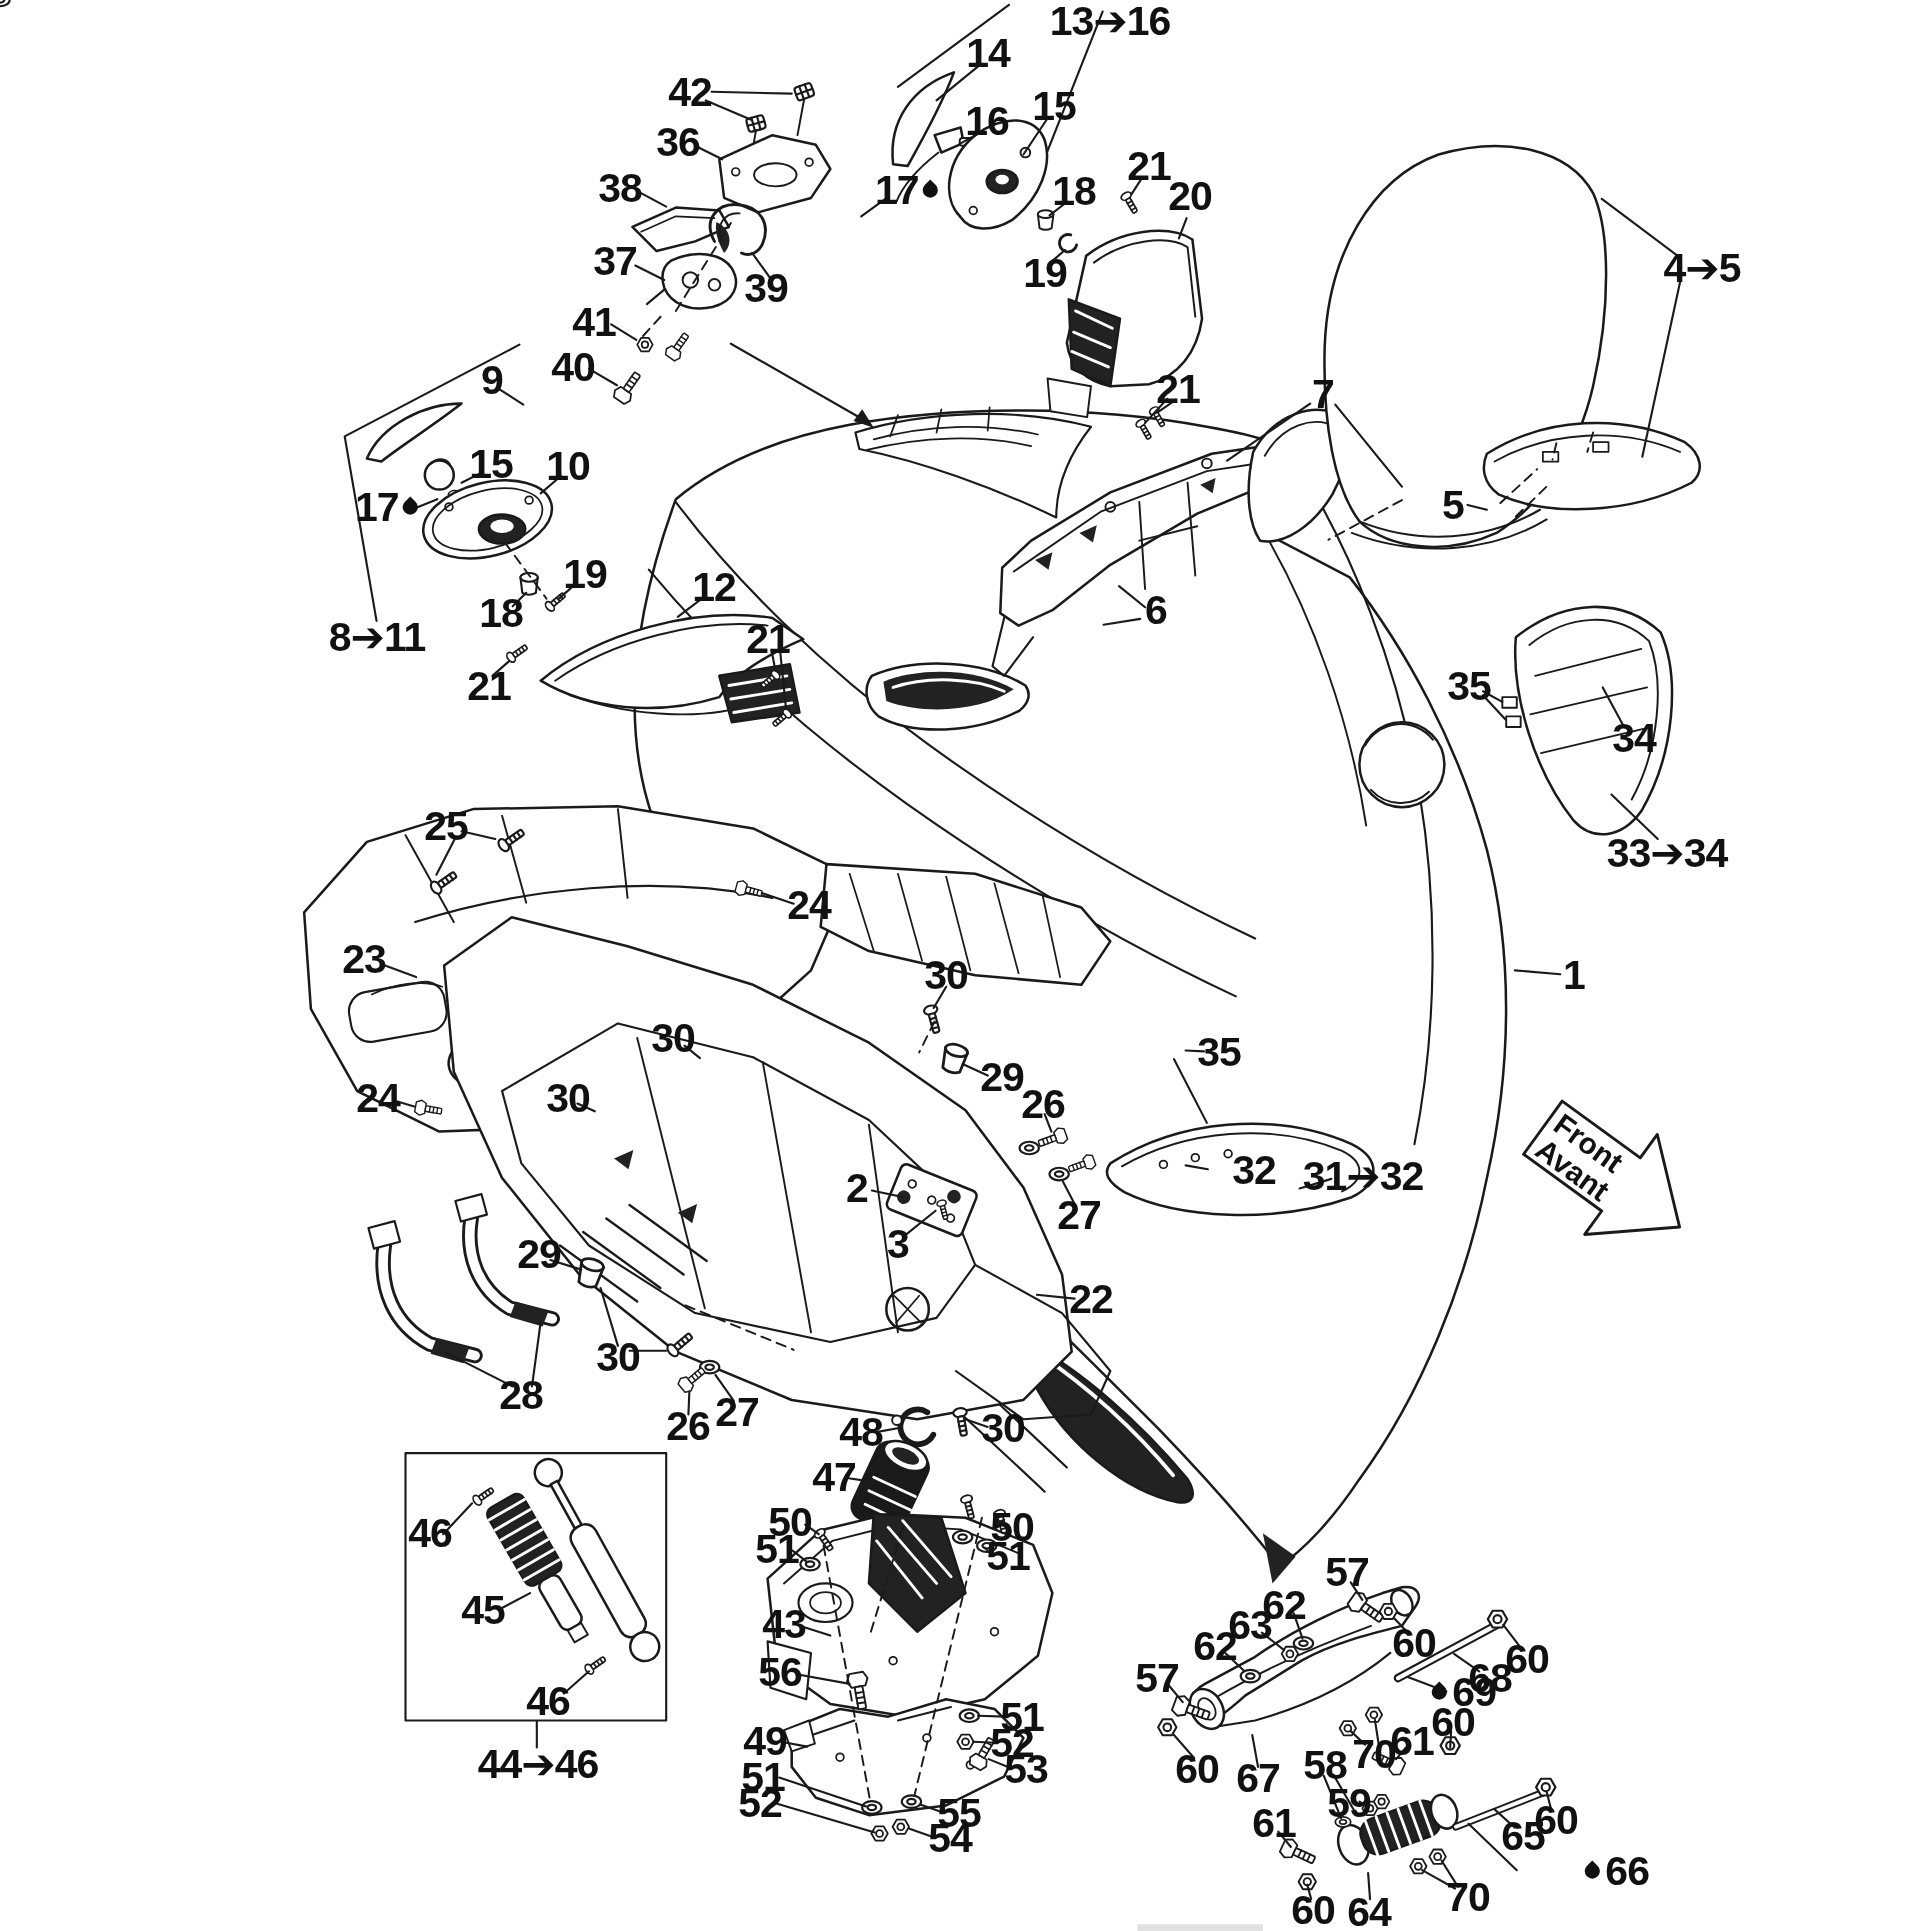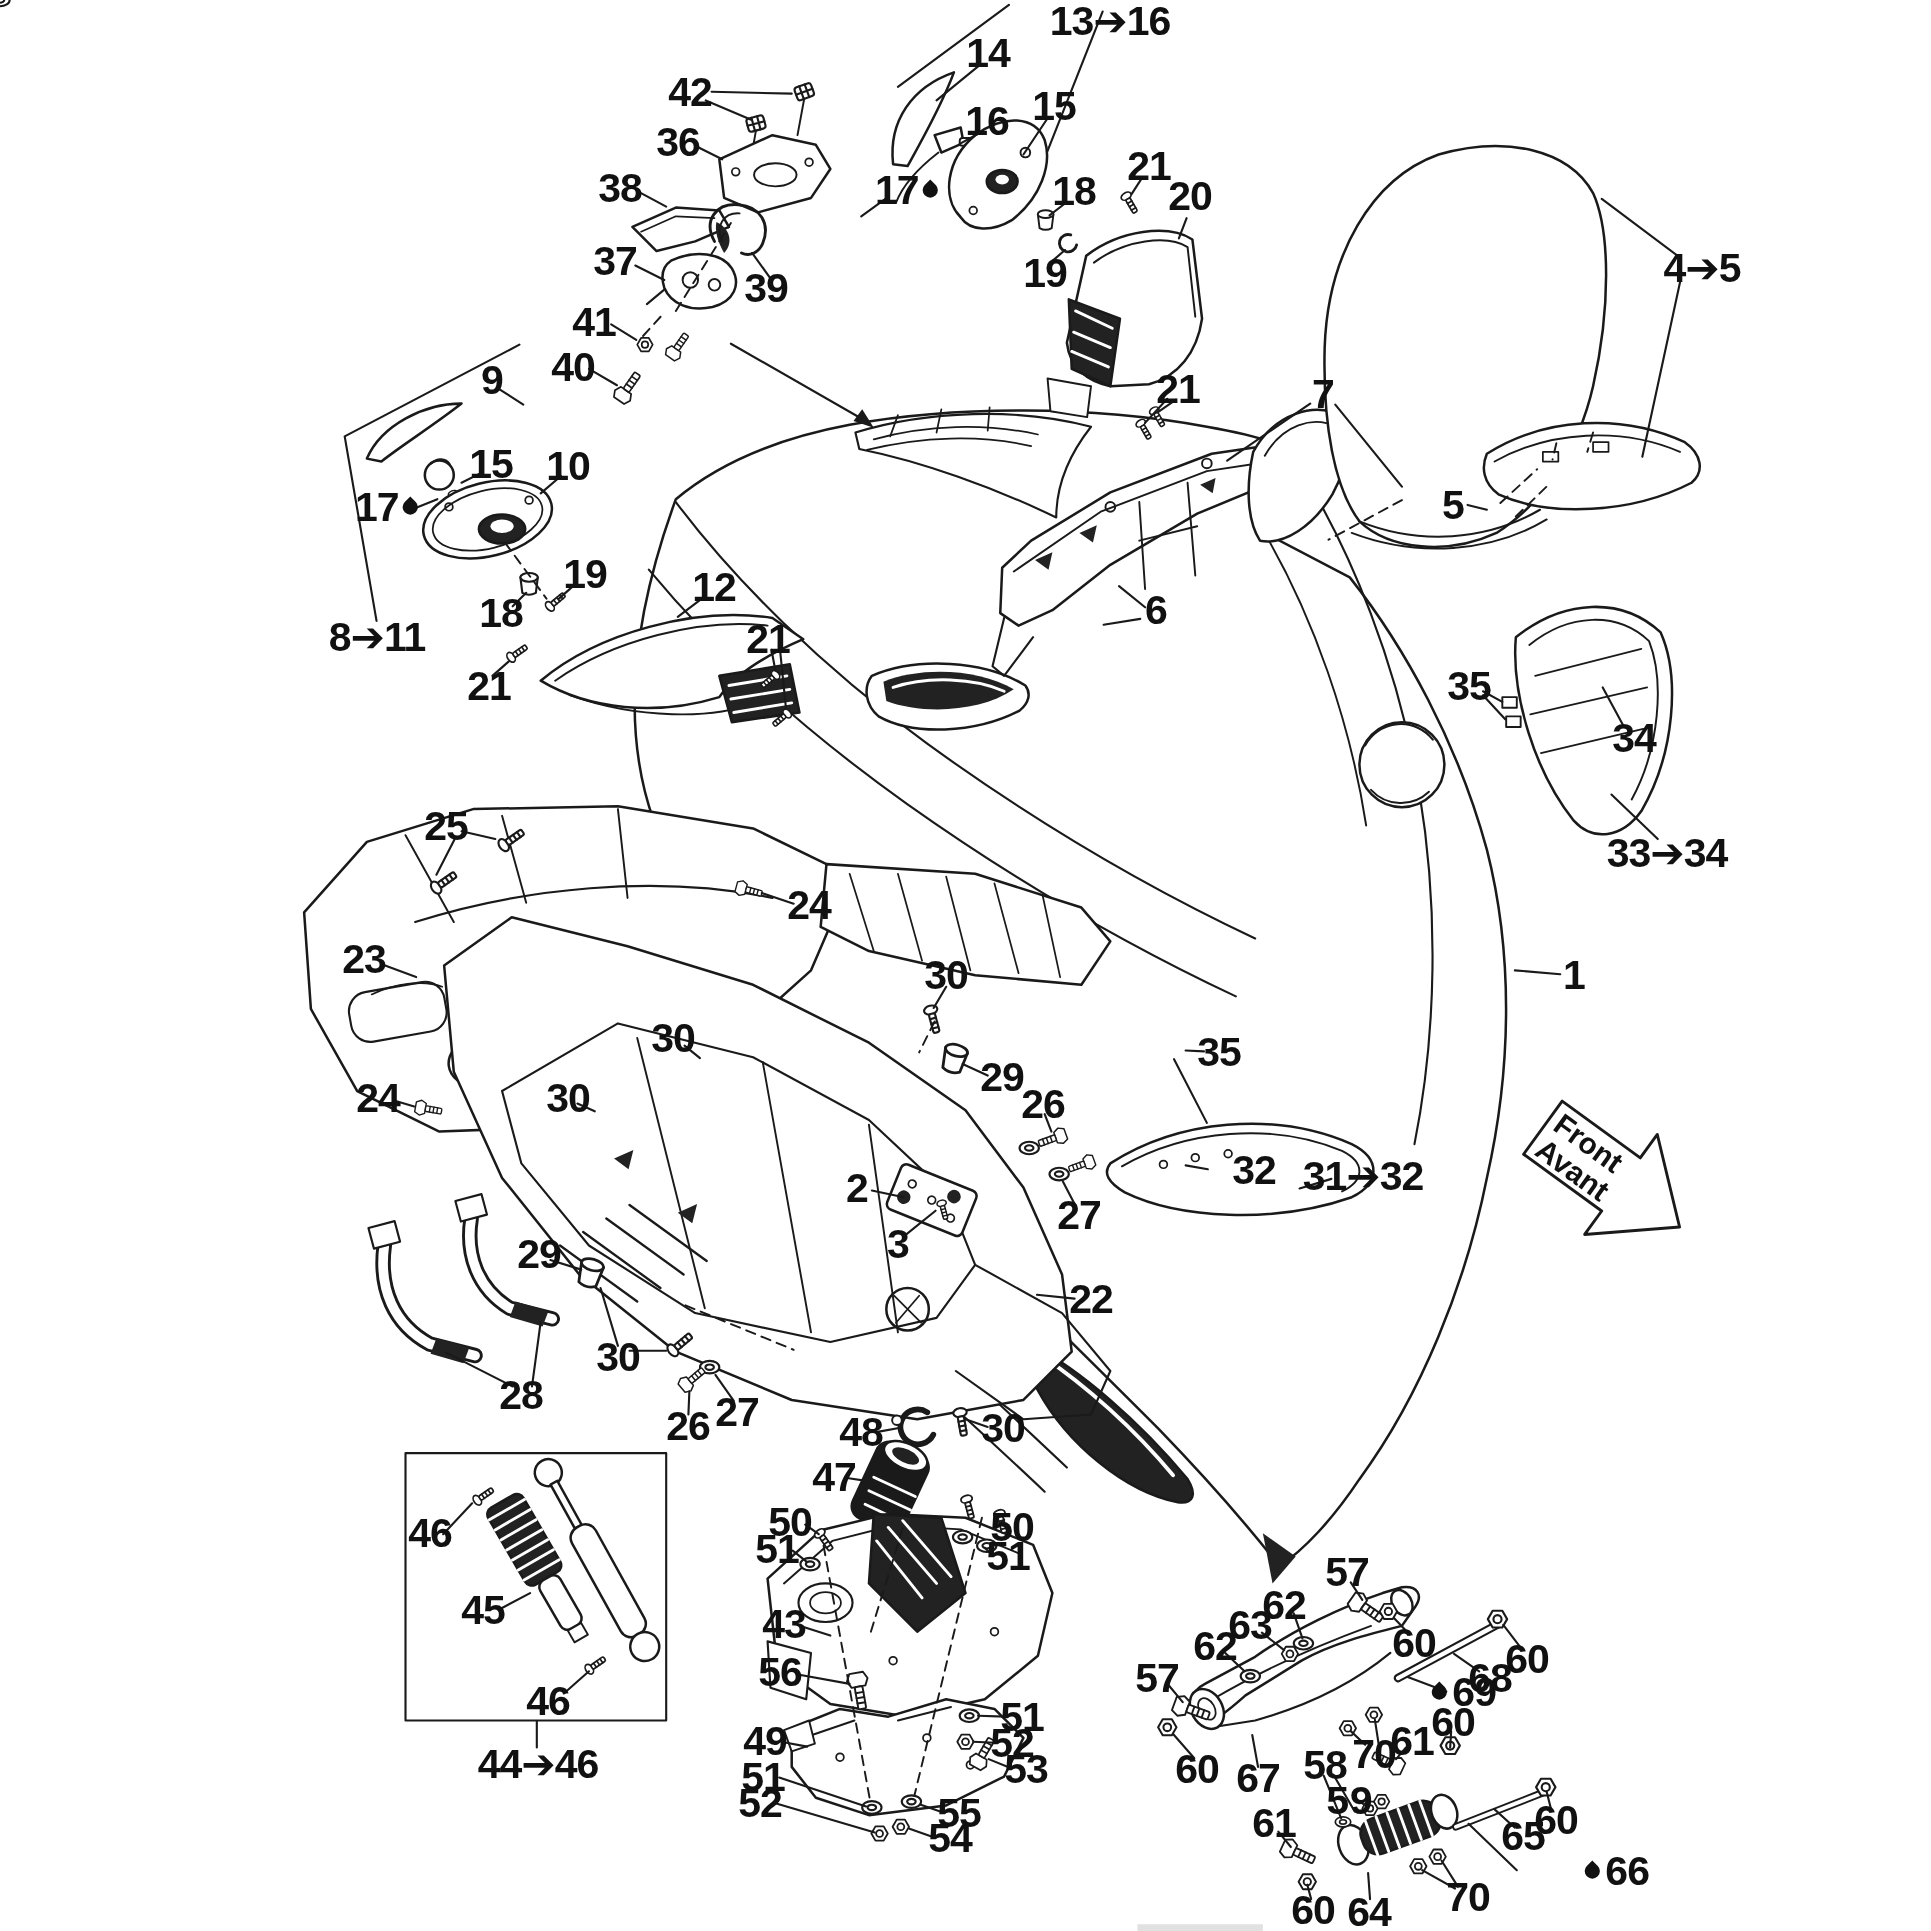--- a/index.html
+++ b/index.html
@@ -764,21 +764,21 @@
       </div>
       <div class="callout" style="left: 1374px; top: 1754px;">
         <span>70</span>
       </div>
       <div class="callout" style="left: 1197px; top: 1769px;">
         <span>60</span>
       </div>
       <div class="callout" style="left: 1325px; top: 1765px;">
         <span>58</span>
       </div>
-      <div class="callout" style="left: 1349px; top: 1803px; font-family: Liberation Mono, monospace;">
+      <div class="callout" style="left: 1349px; top: 1803px;">
         <span>59</span>
       </div>
       <div class="callout" style="left: 763px; top: 1777px;">
         <span>51</span>
       </div>
       <div class="callout" style="left: 760px; top: 1803px;">
         <span>52</span>
       </div>
       <div class="callout" style="left: 959px; top: 1813px;">
         <span>55</span>

